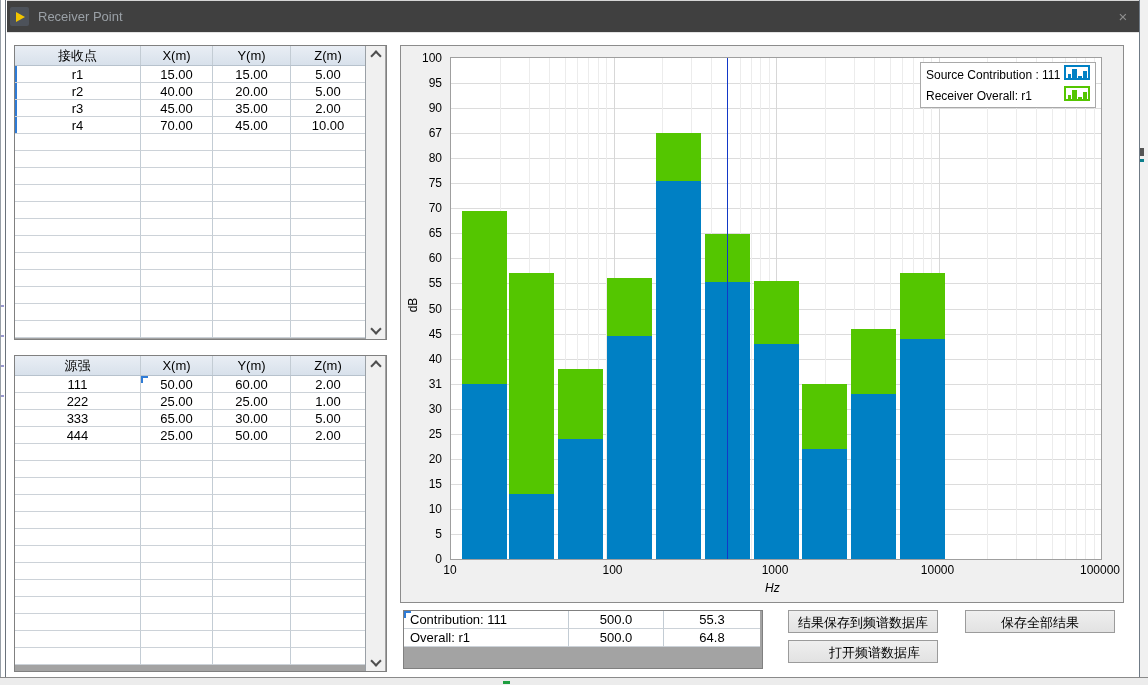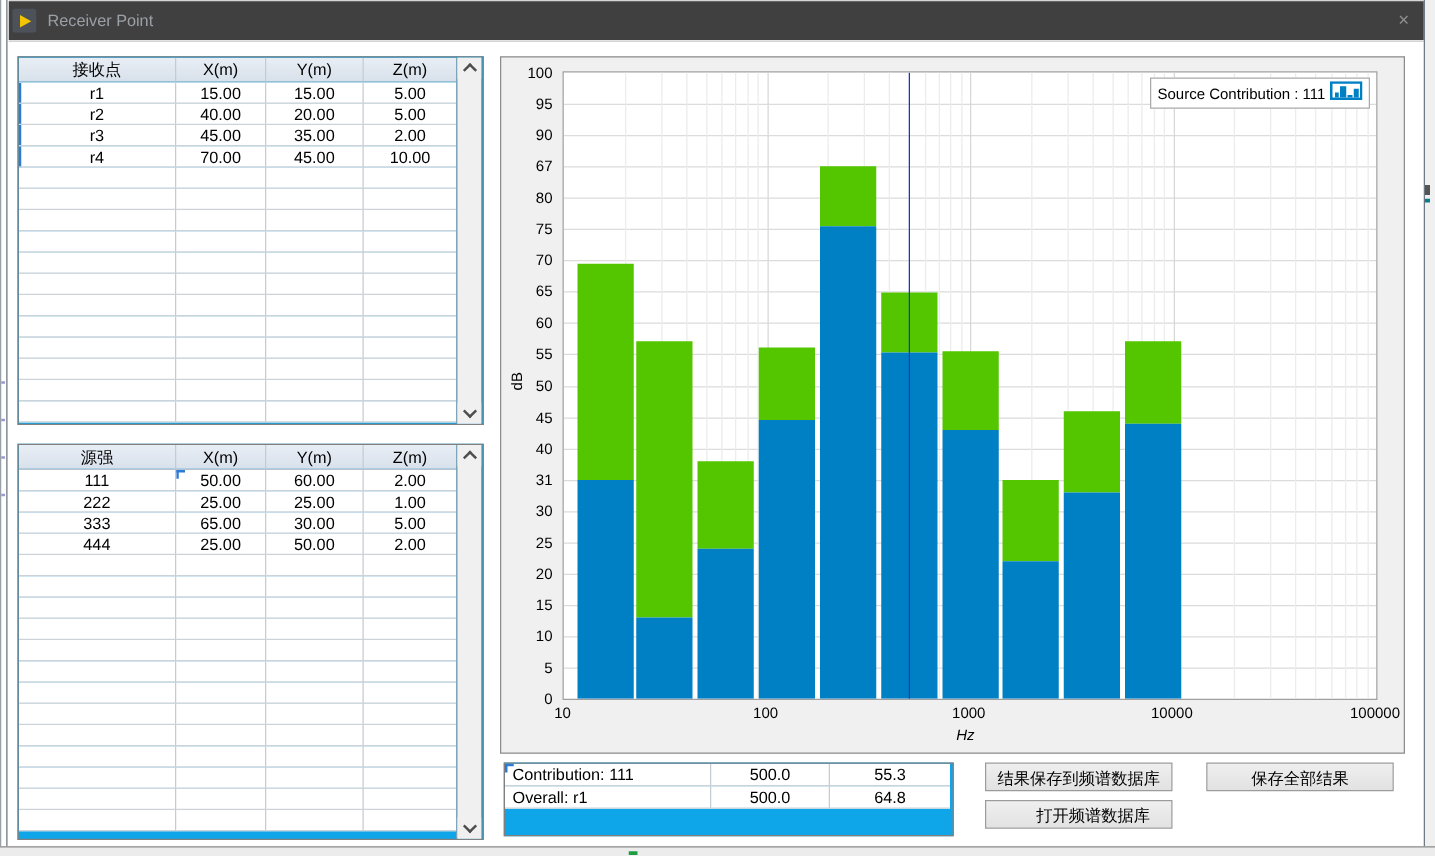--- a/index.html
+++ b/index.html
@@ -9,21 +9,21 @@
   .titlebar{position:absolute;left:0;top:0;width:1148px;height:31px;background:#404040;
             border-top:1px solid #d6d6d6;border-bottom:1px solid #e3e3e3;}
   .app-icon{position:absolute;left:10px;top:6px;width:19px;height:19px;background:#4d525a;
             border-radius:2px;display:flex;align-items:center;justify-content:center;}
   .app-icon .tri{width:0;height:0;border-left:9px solid #f2c500;border-top:5px solid transparent;
             border-bottom:5px solid transparent;margin-left:2px;}
   .win-title{position:absolute;left:38px;top:8px;font-size:13px;color:#9aa0a6;}
   .close-btn{position:absolute;right:12px;top:6px;width:26px;height:20px;text-align:center;
              font-size:15px;color:#8f8f8f;line-height:20px;cursor:default;}
   
-  .panel{position:absolute;border:1px solid #808080;background:#0ea5e9;display:flex;overflow:hidden;}
+  .panel{position:absolute;border:1px solid #808080;background:#a3a3a3;display:flex;overflow:hidden;}
   .tbl{width:350px;overflow:hidden;border-right:1px solid #9aa0a6;}
   .thead,.trow{display:grid;}
   .receiver-table .thead,.receiver-table .trow,
   .source-table .thead,.source-table .trow{grid-template-columns:126px 72px 78px 74px;}
   .cursor-table .thead,.cursor-table .trow{grid-template-columns:165px 95px 96px;}
   .thead{height:19px;background:linear-gradient(#e9eef5,#d8e1eb);border-bottom:1px solid #b7c2cd;}
   .trow{height:17px;background:#fff;}
   .cursor-table .trow{height:18px;}
   .tcell{position:relative;font-size:13px;text-align:center;line-height:17px;overflow:hidden;
          border-right:1px solid #c3ccd4;border-bottom:1px solid #ccd2d8;white-space:nowrap;}
@@ -442,20 +442,30 @@
         <div class="leg-item">
           <span class="leg-label">Source Contribution : 111</span>
           <span><svg width="26" height="15" xmlns="http://www.w3.org/2000/svg">
               <rect x="1" y="1" width="24" height="13" fill="#ffffff" stroke="#0080C4" stroke-width="2"></rect>
               <rect x="4" y="9" width="3" height="4" fill="#0080C4"></rect>
               <rect x="8" y="4" width="5" height="9" fill="#0080C4"></rect>
               <rect x="14" y="11" width="4" height="2" fill="#0080C4"></rect>
               <rect x="19" y="6" width="4" height="7" fill="#0080C4"></rect>
             </svg></span>
         </div>
+        <div class="leg-item">
+          <span class="leg-label">Receiver Overall: r1</span>
+          <span><svg width="26" height="15" xmlns="http://www.w3.org/2000/svg">
+              <rect x="1" y="1" width="24" height="13" fill="#ffffff" stroke="#54C600" stroke-width="2"></rect>
+              <rect x="4" y="9" width="3" height="4" fill="#54C600"></rect>
+              <rect x="8" y="4" width="5" height="9" fill="#54C600"></rect>
+              <rect x="14" y="11" width="4" height="2" fill="#54C600"></rect>
+              <rect x="19" y="6" width="4" height="7" fill="#54C600"></rect>
+            </svg></span>
+        </div>
       </div>
   </div>
 
   <div class="panel cursor-table" style="left:403px;top:610px;width:358px;height:57px;">
     <div class="tbl" style="width:356px;border-right:none;">
         <div class="trow">
           <div class="tcell left sel">Contribution: 111</div>
           <div class="tcell">500.0</div>
           <div class="tcell">55.3</div>
         </div>

